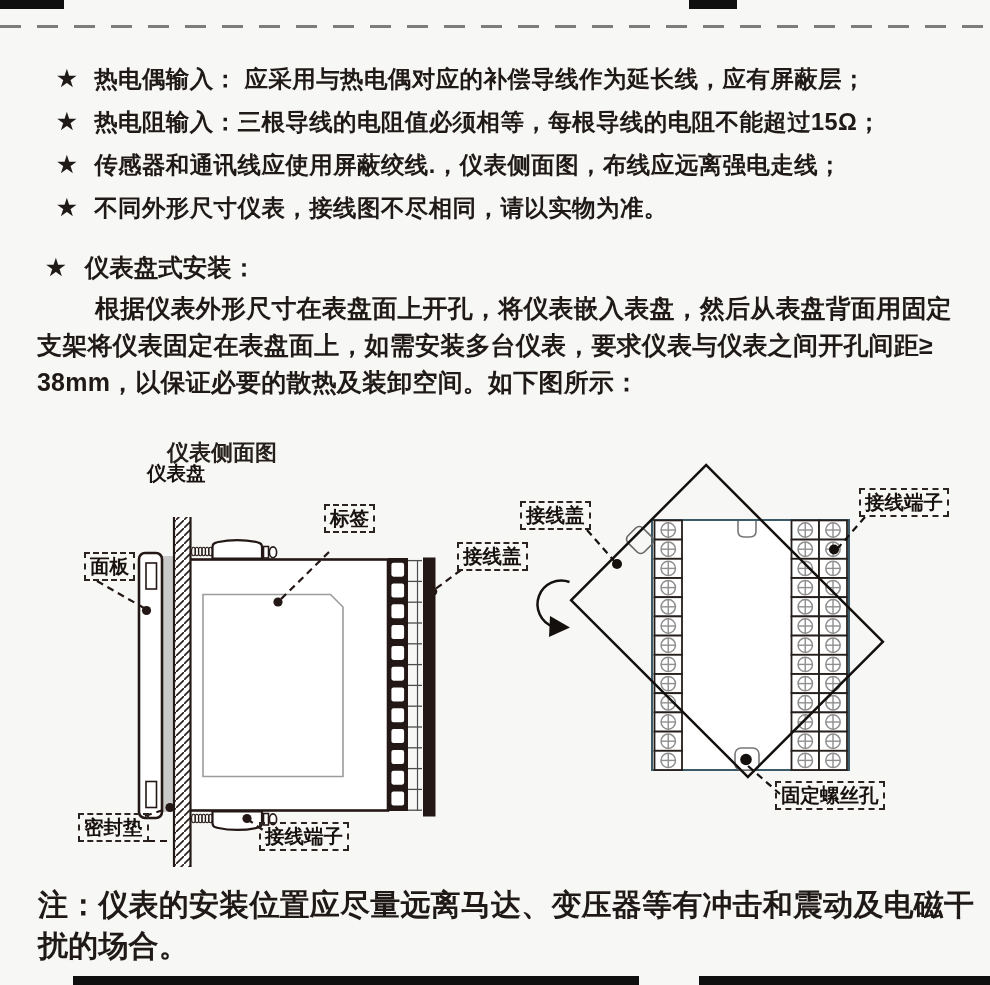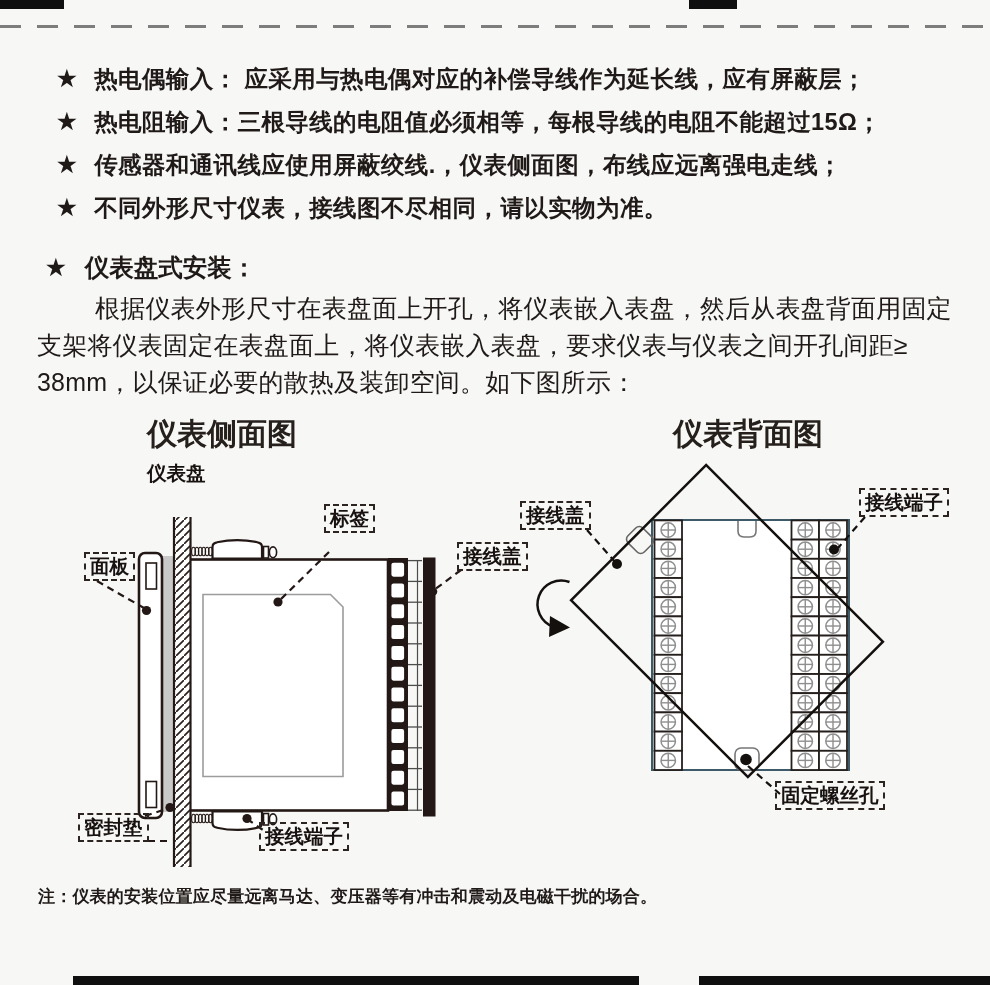--- a/index.html
+++ b/index.html
@@ -6,30 +6,30 @@
   .page{position:relative;width:990px;height:985px;background:#f7f7f6;
         font-family:"Liberation Sans",sans-serif;color:#1f1a17;overflow:hidden;}
   .sep{position:absolute;left:0;top:25px;width:990px;height:3px;
        background:repeating-linear-gradient(90deg,#7d7d7d 0 21px,transparent 21px 37px);}
   .mark{position:absolute;background:#0f0f0f;}
   .bullets{position:absolute;left:57px;top:57px;width:910px;}
   .bullet{display:flex;align-items:center;height:43px;font-size:23.5px;font-weight:bold;letter-spacing:.4px;}
   .star{font-size:22px;margin-right:17px;flex:0 0 auto;}
   .sec{position:absolute;left:46px;top:251px;display:flex;align-items:center;font-size:24.5px;font-weight:bold;}
   .sec .star{margin-right:19px;}
-  .para{position:absolute;left:37px;top:290px;width:926px;font-size:25px;font-weight:normal;
+  .para{position:absolute;left:37px;top:290px;width:926px;font-size:25px;font-weight:bold;
         line-height:37px;letter-spacing:.2px;}
   .para .l1{text-indent:58px;}
-  .fig-title{position:absolute;top:414px;width:220px;text-align:center;
-             font-family:Liberation Serif, serif;font-size:30px;font-weight:bold;color:#26201c;}
+  .fig-title{position:absolute;top:438px;width:220px;text-align:center;
+             font-family:Liberation Serif, serif;font-size:22px;font-weight:bold;color:#26201c;}
   #title-side{left:112px;}
   #title-back{left:638px;}
   .lab{position:absolute;font-size:19.5px;font-weight:600;color:#17120f;white-space:nowrap;line-height:25px;}
   .lab.boxed{border:2px dashed #2b2420;padding:0 4px;}
-  .note{position:absolute;left:38px;top:885px;font-size:17px;font-weight:bold;letter-spacing:.2px;}
+  .note{position:absolute;left:38px;top:885px;font-size:30px;font-weight:bold;letter-spacing:.2px;}
   svg.art{position:absolute;left:0;top:0;}
 </style>
 </head>
 <body>
 
 <div class="page">
 
   <div class="mark" style="left:0;top:0;width:64px;height:9px"></div>
   <div class="mark" style="left:689px;top:0;width:48px;height:9px"></div>
   <div class="mark" style="left:73px;top:976px;width:566px;height:9px"></div>
@@ -56,26 +56,25 @@
     </div>
   </div>
 
   <div class="sec">
     <span class="star">★</span>
     <span>仪表盘式安装：</span>
   </div>
 
   <div class="para">
     <div class="l1">根据仪表外形尺寸在表盘面上开孔，将仪表嵌入表盘，然后从表盘背面用固定</div>
-    <div>支架将仪表固定在表盘面上，将仪表嵌入表盘，要求仪表与仪表之间开孔间距≥</div>
+    <div>支架将仪表固定在表盘面上，如需安装多台仪表，要求仪表与仪表之间开孔间距≥</div>
     <div>38mm，以保证必要的散热及装卸空间。如下图所示：</div>
   </div>
 
   <div class="fig-title" id="title-side">仪表侧面图</div>
-  <div class="fig-title" id="title-back">仪表背面图</div>
 
   <svg class="art" width="990" height="985" viewBox="0 0 990 985">
     <defs>
       <pattern id="hatch" width="8" height="8" patternUnits="userSpaceOnUse">
         <path d="M-1,9 L9,-1" stroke="#2a211d" stroke-width="1.7"></path>
       </pattern>
     </defs>
 
     <g>
 

